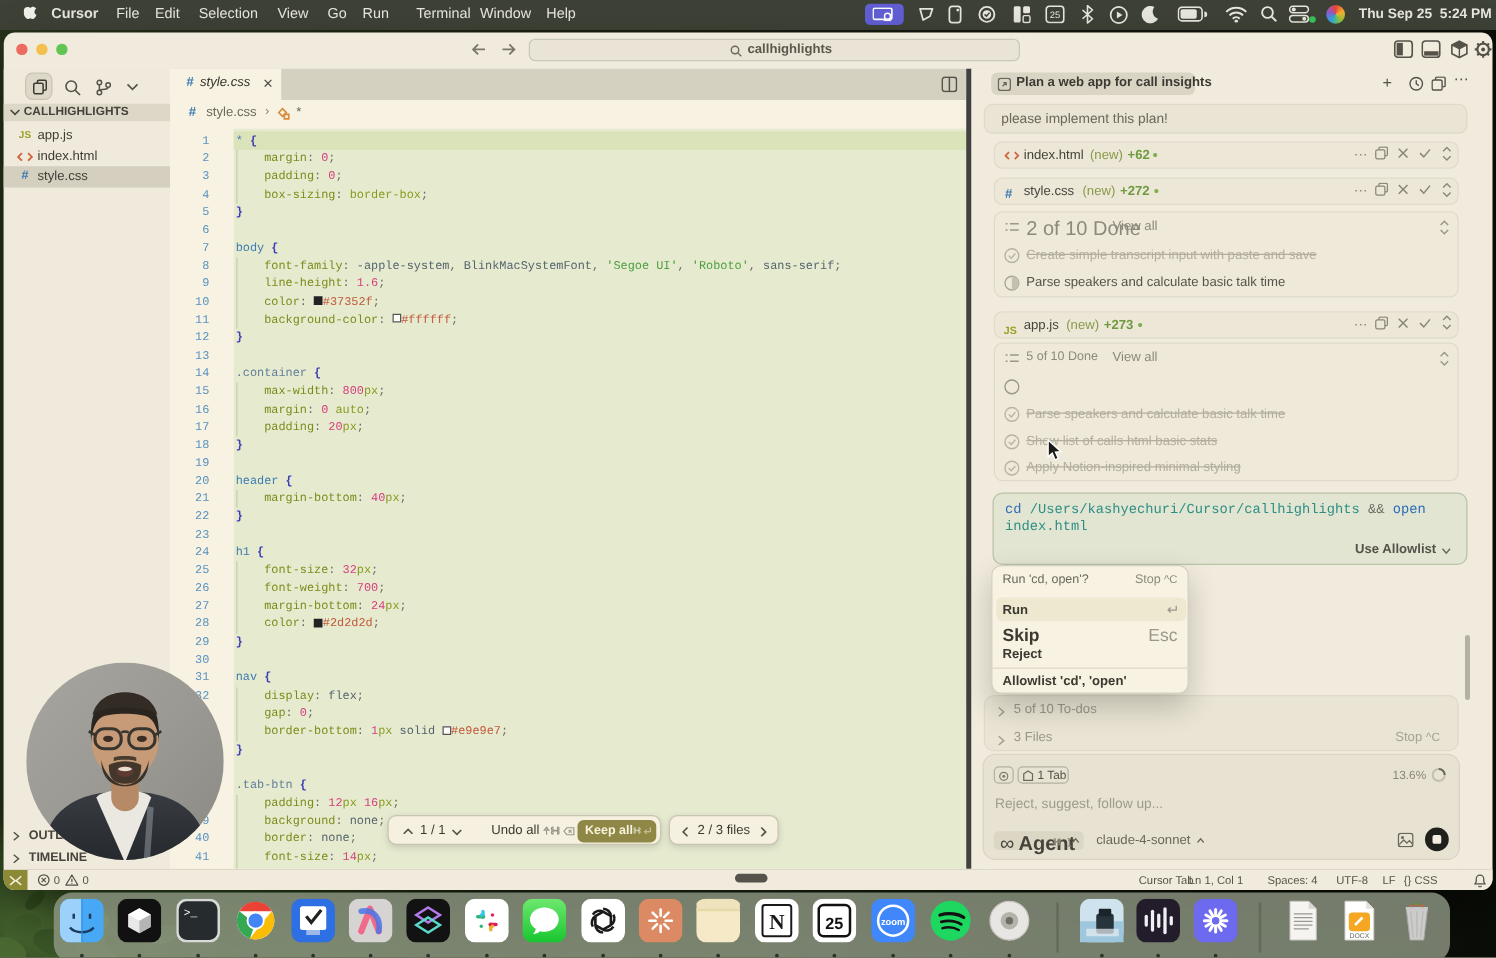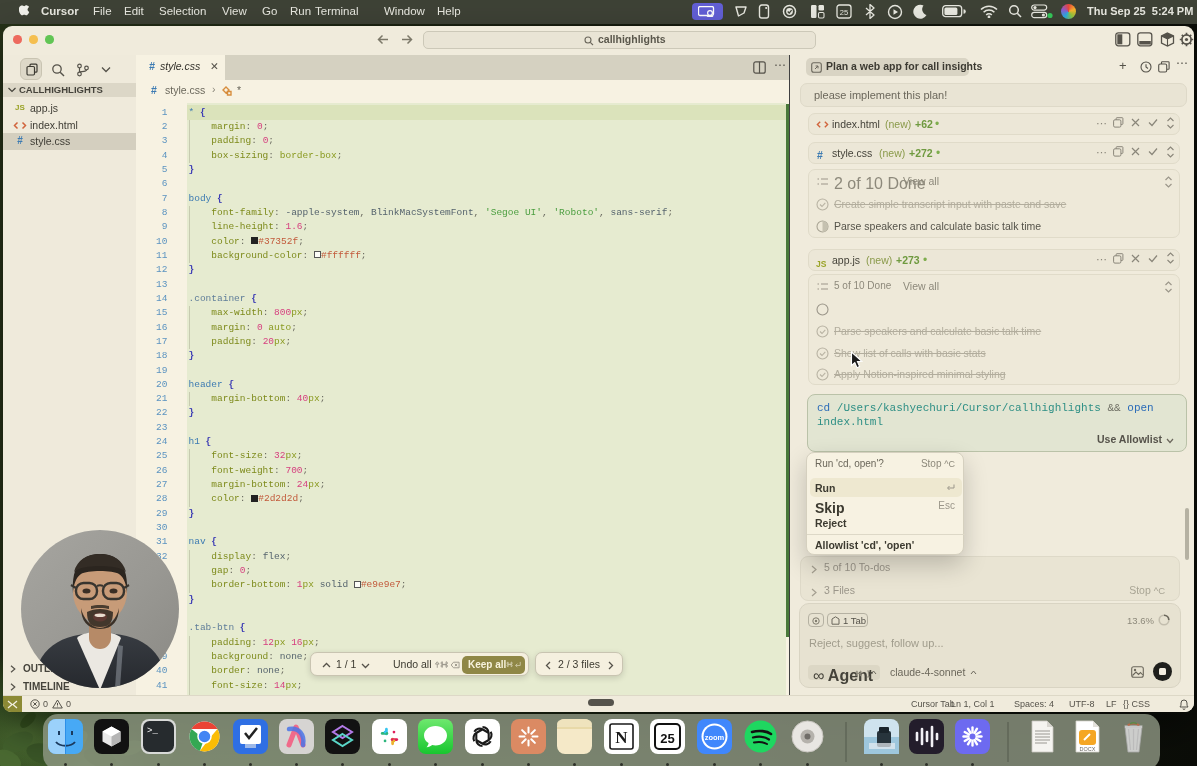--- a/index.html
+++ b/index.html
@@ -49,21 +49,21 @@
 .cC{color:#5f7d99;} 
 .cB{color:#3c3cb4;font-weight:bold;} 
 .cG{color:#55636d;} 
 .cD{color:#6b6b60;} 
 .sw{display:inline-block;width:7px;height:7px;vertical-align:-0.5px;}
 .swb{background:#222;}
 .sww{background:#fdfdf8;border:1px solid #555;}
 
 .fbox{position:absolute;background:#f5f0df;border:1px solid #c9c4b1;border-radius:7px;box-shadow:0 2px 6px rgba(0,0,0,.15);font-size:10.5px;color:#3c3a30;}
 
-#chat{left:786px;top:29px;width:392px;height:640px;background:#f0ebdc;border-left:1px solid #404040;}
+#chat{left:770px;top:29px;width:392px;height:640px;background:#f0ebdc;border-left:4px solid #404040;}
 .card{position:absolute;left:18px;width:372px;background:#ece7d7;border:1px solid #e0dbc9;border-radius:7px;}
 .cardrow{height:22px;font-size:10.5px;color:#45433a;line-height:20px;}
 
 #statusbar{left:0;top:669px;width:1191px;height:17px;background:#f0ebdc;border-top:1px solid #ddd8c7;border-radius:0 0 9px 9px;font-size:9px;color:#55524a;}
 
 #dock{left:43px;top:714px;width:1117px;height:56px;background:rgba(148,156,136,.78);border-radius:15px;}
 .dicon{position:absolute;top:5px;width:35px;height:35px;border-radius:8px;}
 .ddot{position:absolute;top:48.5px;width:3px;height:3px;border-radius:50%;background:#2e3129;}
 </style>
 </head>
@@ -89,21 +89,21 @@
       <path fill="#f2f2ec" d="M10.8 7.4c0-2 1.7-3 1.75-3.05-.95-1.4-2.45-1.6-3-1.62-1.27-.13-2.48.75-3.12.75-.64 0-1.64-.73-2.7-.71C2.35 2.79 1.1 3.57.4 4.8c-1.4 2.45-.36 6.05 1.02 8.03.67.97 1.47 2.06 2.52 2.02 1.01-.04 1.4-.65 2.62-.65s1.57.65 2.64.63c1.1-.02 1.79-.99 2.46-1.96.77-1.12 1.09-2.21 1.1-2.27-.02-.01-2.12-.81-2.14-3.2z" transform="scale(0.8) translate(0,-2)"></path>
       <path fill="#f2f2ec" d="M8.9 1.8c.55-.67.93-1.6.83-2.53-.8.03-1.77.53-2.34 1.2-.51.59-.96 1.54-.84 2.45.89.07 1.8-.45 2.35-1.12z" transform="scale(0.8) translate(0,1)"></path>
     </svg>
 <span class="mi" style="left:41px;font-weight:bold;">Cursor</span>
 <span class="mi" style="left:93px;">File</span>
 <span class="mi" style="left:124px;">Edit</span>
 <span class="mi" style="left:159px;">Selection</span>
 <span class="mi" style="left:222px;">View</span>
 <span class="mi" style="left:262px;">Go</span>
 <span class="mi" style="left:290px;">Run</span>
-<span class="mi" style="left:315px;">Terminal</span>
+<span class="mi" style="left:333px;">Terminal</span>
 <span class="mi" style="left:384px;">Window</span>
 <span class="mi" style="left:437px;">Help</span>
 
 <div class="abs" style="left:692px;top:3px;width:31px;height:17px;background:#625fd6;border-radius:4px;"></div>
 <svg class="abs" style="left:698px;top:6px" width="19" height="11" viewBox="0 0 19 11">
       <rect x="0.5" y="0.5" width="15" height="9" rx="1.5" fill="none" stroke="#fff" stroke-width="1.3"></rect>
       <circle cx="12" cy="7" r="2.4" fill="#625fd6" stroke="#fff" stroke-width="1.2"></circle>
       <path d="M8.5 11 a4 4 0 0 1 7 0z" fill="#fff"></path>
     </svg>
 <svg class="abs" style="left:734px;top:5px" width="14" height="14" viewBox="0 0 14 14">
@@ -473,21 +473,21 @@
         </svg>
 <svg style="position:absolute;left:7px;top:50px" width="13" height="13" viewBox="0 0 13 13">
           <circle cx="6.5" cy="6.5" r="5.5" fill="none" stroke="#b8b3a3" stroke-width="1.1"></circle>
           <path d="M4 6.5 L6 8.5 L9.3 4.8" fill="none" stroke="#b8b3a3" stroke-width="1.1"></path>
         </svg>
 <span style="position:absolute;left:25px;top:50px;font-size:10.5px;color:#b2ad9d;text-decoration:line-through;">Parse speakers and calculate basic talk time</span>
 <svg style="position:absolute;left:7px;top:71.5px" width="13" height="13" viewBox="0 0 13 13">
           <circle cx="6.5" cy="6.5" r="5.5" fill="none" stroke="#b8b3a3" stroke-width="1.1"></circle>
           <path d="M4 6.5 L6 8.5 L9.3 4.8" fill="none" stroke="#b8b3a3" stroke-width="1.1"></path>
         </svg>
-<span style="position:absolute;left:25px;top:71.5px;font-size:10.5px;color:#b2ad9d;text-decoration:line-through;">Show list of calls with basic stats</span>
+<span style="position:absolute;left:25px;top:71.5px;font-size:10.5px;color:#b2ad9d;text-decoration:line-through;">Show list of calls html basic stats</span>
 <svg style="position:absolute;left:7px;top:93px" width="13" height="13" viewBox="0 0 13 13">
           <circle cx="6.5" cy="6.5" r="5.5" fill="none" stroke="#b8b3a3" stroke-width="1.1"></circle>
           <path d="M4 6.5 L6 8.5 L9.3 4.8" fill="none" stroke="#b8b3a3" stroke-width="1.1"></path>
         </svg>
 <span style="position:absolute;left:25px;top:93px;font-size:10.5px;color:#b2ad9d;text-decoration:line-through;">Apply Notion-inspired minimal styling</span>
 </div>
 
 <div class="abs" style="left:306px;top:61px;width:85px;height:16px;color:#8a867a;">
 <span style="position:absolute;left:0px;top:1px;font-size:11px;">⋯</span>
 <svg style="position:absolute;left:17px;top:1px" width="11" height="11" viewBox="0 0 11 11">
@@ -564,21 +564,21 @@
 
 <div class="abs" style="left:16px;top:397px;width:158px;height:103px;background:#f7f2e2;border:1px solid #d5d0bf;border-radius:8px;box-shadow:0 10px 24px rgba(0,0,0,.2);z-index:8;">
 <span style="position:absolute;left:8px;top:5px;font-size:10px;color:#6b675b;">Run 'cd, open'?</span>
 <span style="position:absolute;right:8px;top:5px;font-size:10px;color:#8d897b;">Stop <span style="font-size:9px;">^C</span></span>
 <div style="position:absolute;left:3px;top:25px;width:152px;height:19px;background:#eee8d0;border-radius:5px;"></div>
 <span style="position:absolute;left:8px;top:28.5px;font-size:10.5px;font-weight:bold;color:#3c3a30;">Run</span>
 <svg style="position:absolute;right:8px;top:31px" width="9" height="8" viewBox="0 0 9 8">
           <path d="M8 0.5 V4 H2 M3.5 2 L1.5 4 L3.5 6" fill="none" stroke="#9b968a" stroke-width="1"></path>
         </svg>
 <span style="position:absolute;left:8px;top:46.5px;font-size:14px;font-weight:bold;color:#3c3a30;">Skip</span>
-<span style="position:absolute;right:8px;top:47px;font-size:10px;color:#9b968a;">Esc</span>
+<span style="position:absolute;right:8px;top:47px;font-size:14px;color:#9b968a;">Esc</span>
 <span style="position:absolute;left:8px;top:63.5px;font-size:10.5px;font-weight:bold;color:#3c3a30;">Reject</span>
 <div style="position:absolute;left:0;top:81px;width:158px;height:1px;background:#ddd8c7;"></div>
 <span style="position:absolute;left:8px;top:86px;font-size:10.5px;font-weight:bold;color:#3c3a30;">Allowlist 'cd', 'open'</span>
 </div>
 
 <div class="abs" style="left:9px;top:548px;width:382px;height:85px;background:#e7e2d1;border:1px solid #d9d4c3;border-radius:10px;">
 <div style="position:absolute;left:8px;top:9px;width:16px;height:14px;border:1px solid #b5b1a2;border-radius:4px;"></div>
 <svg style="position:absolute;left:12px;top:12.5px" width="8" height="8" viewBox="0 0 8 8">
           <circle cx="4" cy="4" r="3.2" fill="none" stroke="#807c6e" stroke-width="1"></circle>
           <circle cx="4" cy="4" r="1.2" fill="#807c6e"></circle>

